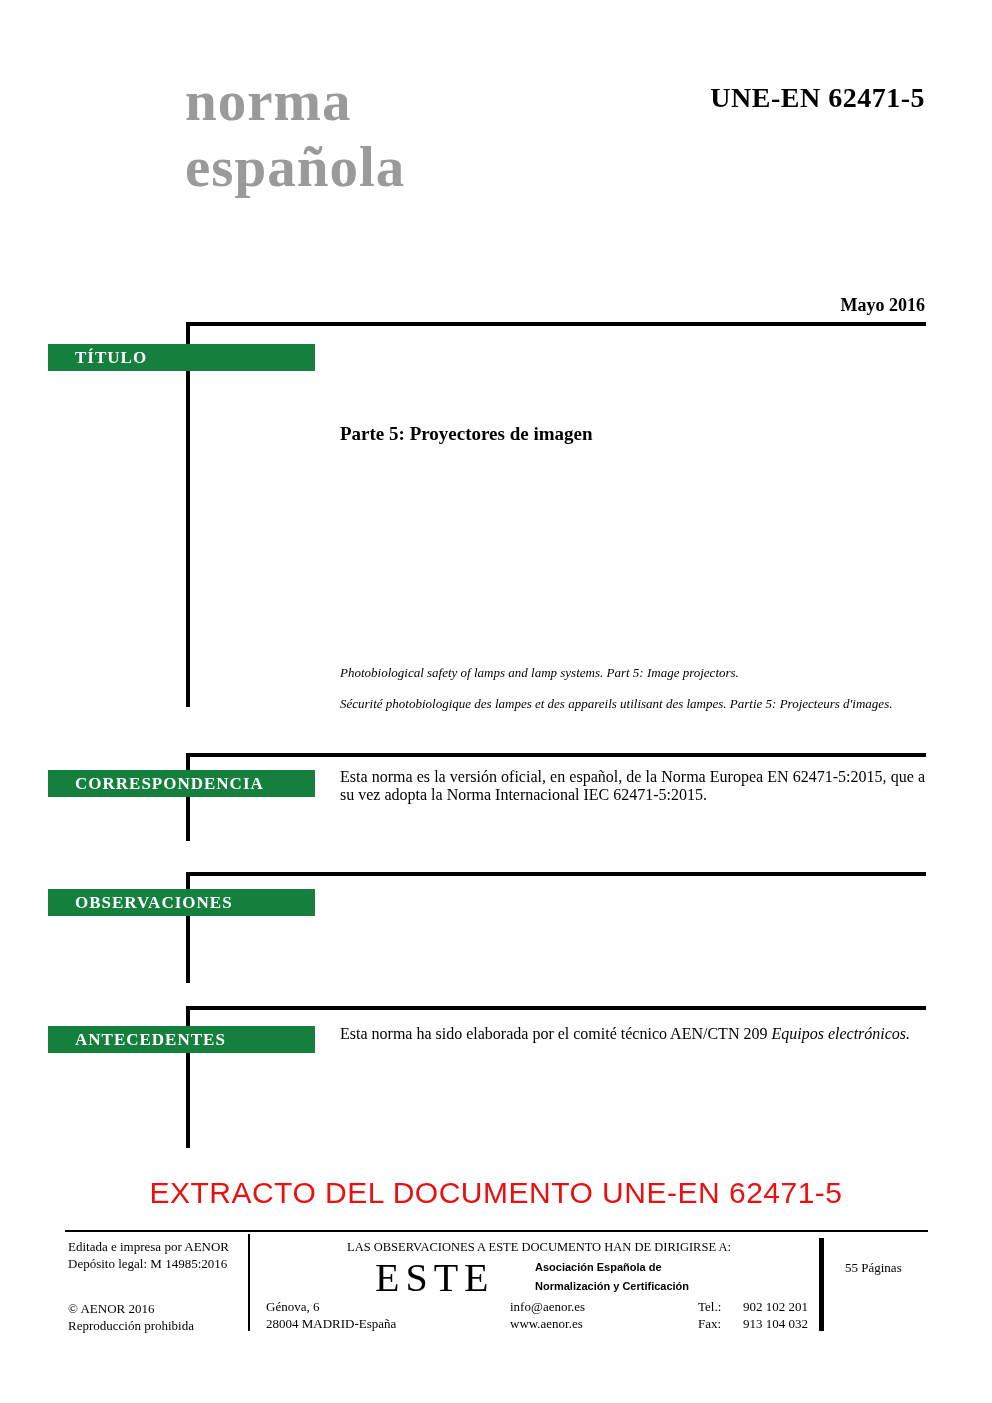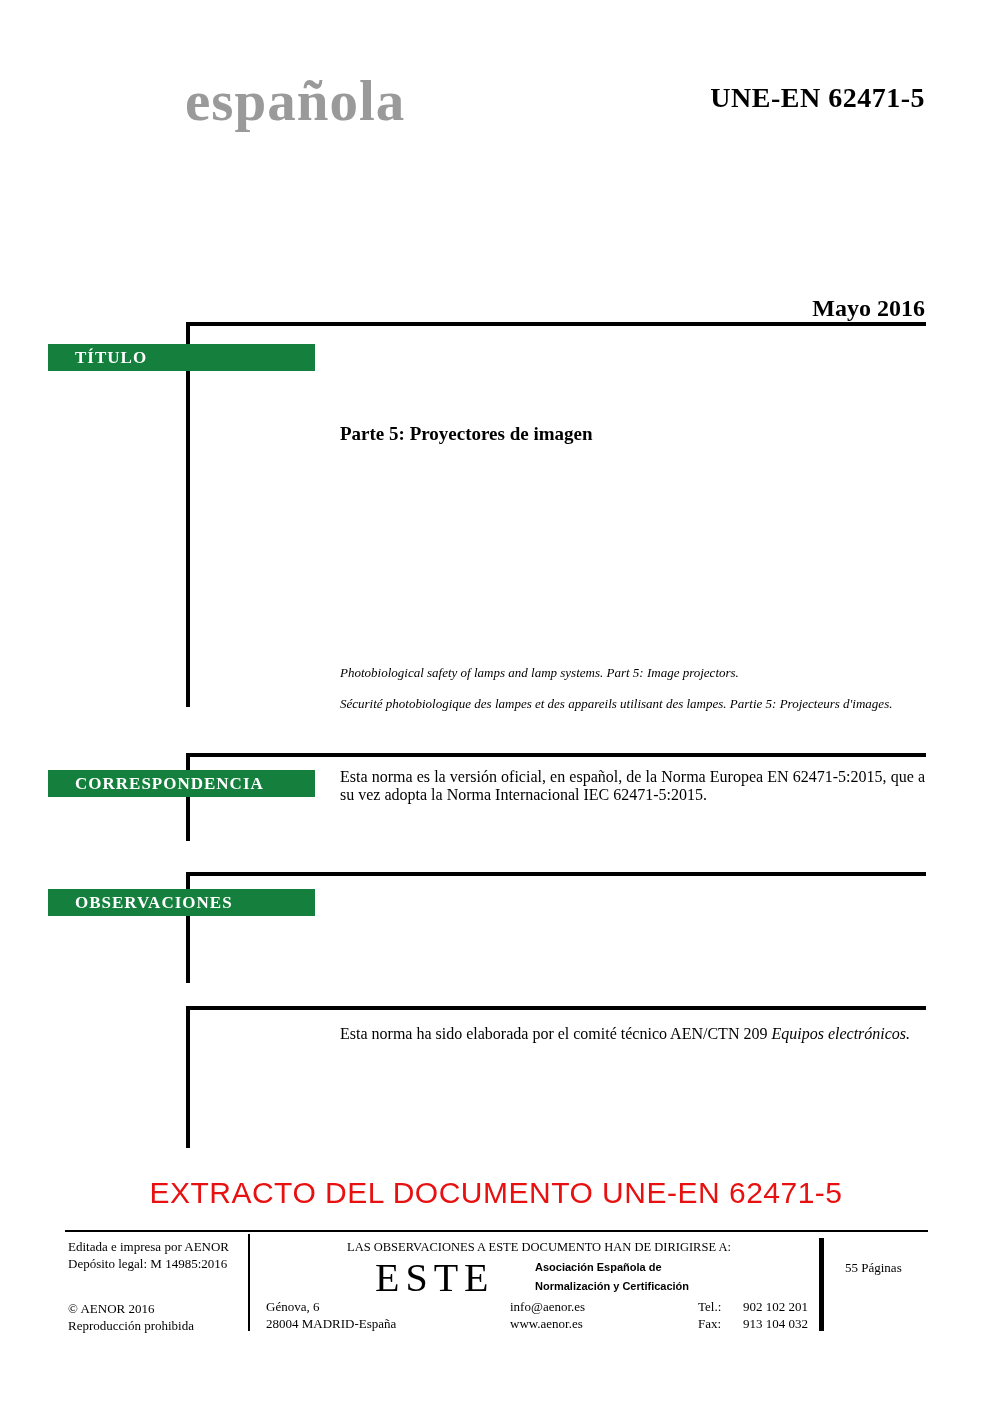--- a/index.html
+++ b/index.html
@@ -16,21 +16,21 @@
     position:absolute;left:185px;top:68px;
     font-size:57px;font-weight:bold;line-height:66px;
     color:#9a9a9a;letter-spacing:1px;
   }
   .doc-code{
     position:absolute;right:67px;top:82px;
     font-size:28px;font-weight:bold;letter-spacing:.5px;
   }
   .date{
     position:absolute;right:67px;top:295px;
-    font-size:24px;font-weight:bold;
+    font-size:18px;font-weight:bold;
   }
   
   .hrule{position:absolute;background:#000;height:4px;left:186px;width:740px;}
   .vrule{position:absolute;background:#000;width:4px;left:186px;}
   .section-bar{
     position:absolute;left:48px;width:267px;height:27px;
     background:#15803d;color:#fff;
     font-size:17px;font-weight:bold;letter-spacing:1px;
     display:flex;align-items:center;
     padding-left:27px;box-sizing:border-box;
@@ -83,20 +83,21 @@
   .f-tel .row{display:flex;justify-content:space-between;}
   .f-vline2{position:absolute;left:819px;top:1238px;width:5px;height:93px;background:#000;}
   .f-pages{position:absolute;left:845px;top:1260px;font-size:13px;}
 </style>
 </head>
 <body>
 
 <div class="page">
 
   <div class="logo-norma">
+    <div>norma</div>
     <div>española</div>
   </div>
   <div class="doc-code">UNE-EN 62471-5</div>
   <div class="date">Mayo 2016</div>
 
   <div class="hrule" style="top:322px;"></div>
   <div class="vrule" style="top:322px;height:385px;"></div>
   <div class="section-bar" style="top:344px;">
     <span>TÍTULO</span>
   </div>
@@ -116,20 +117,23 @@
   </div>
 
   <div class="hrule" style="top:872px;"></div>
   <div class="vrule" style="top:872px;height:111px;"></div>
   <div class="section-bar" style="top:889px;">
     <span>OBSERVACIONES</span>
   </div>
 
   <div class="hrule" style="top:1006px;"></div>
   <div class="vrule" style="top:1006px;height:142px;"></div>
+  <div class="section-bar" style="top:1026px;">
+    <span>ANTECEDENTES</span>
+  </div>
   <div class="content" style="top:1025px;">
     <p class="body-text"><span>Esta norma ha sido elaborada por el comité técnico AEN/CTN 209</span> <span class="italic">Equipos electrónicos.</span></p>
   </div>
 
   <div class="extract-banner">EXTRACTO DEL DOCUMENTO UNE-EN 62471-5</div>
 
   <div class="footer-topline"></div>
 
   <div class="footer f-left1">
     <div>Editada e impresa por AENOR</div>

